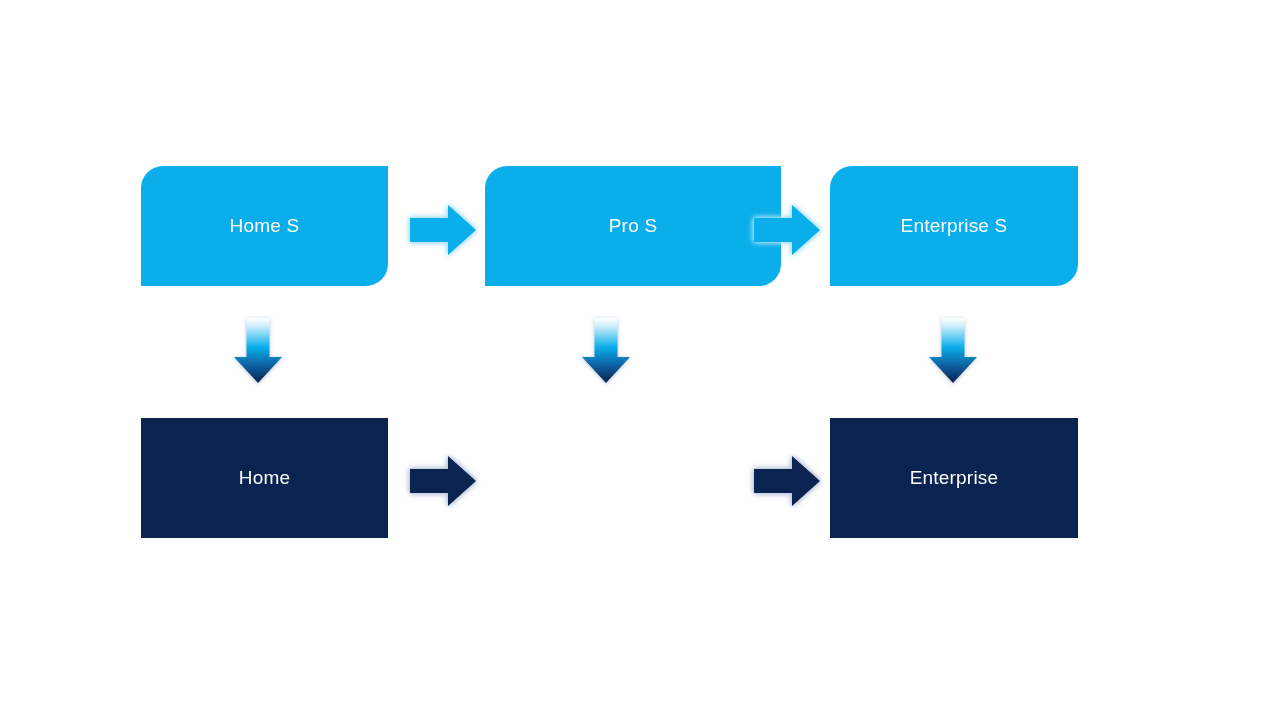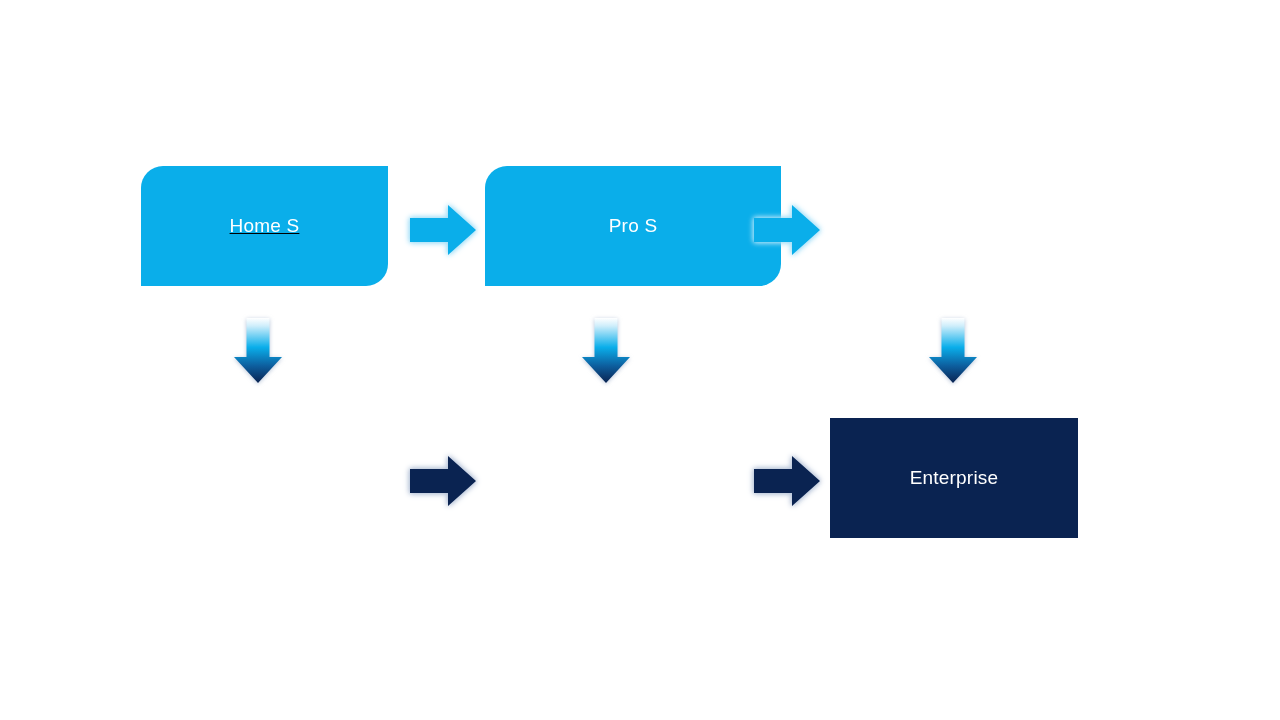--- a/index.html
+++ b/index.html
@@ -44,21 +44,21 @@
     background: var(--cyan);
     border-radius: 22px 0 22px 0;
   }
   
   .box.plan {
     top: 418px;
     background: var(--navy);
     border-radius: 0;
   }
 
-  .pos-col1 { left: 141px; width: 247px; text-decoration: underline; }
+  .pos-col1 { left: 141px; width: 247px; }
   .pos-col2 { left: 485px; width: 296px; }
   .pos-col3 { left: 830px; width: 248px; }
 
   .h-arrow {
     position: absolute;
     width: 66px;
     height: 50px;
     overflow: visible;
   }
   .h-arrow.cyan polygon { fill: var(--cyan); }
@@ -104,38 +104,44 @@
 </svg>
 
 <div class="slide">
 
   <div class="box plan-s pos-col1">
     <span class="box-label">Home S</span>
   </div>
   <div class="box plan-s pos-col2">
     <span class="box-label">Pro S</span>
   </div>
+  <div class="box plan-s pos-col3">
+    <span class="box-label">Enterprise S</span>
+  </div>
 
   <svg class="h-arrow cyan row-top h-left" viewBox="0 0 66 50">
     <polygon points="0,13 38,13 38,0 66,25 38,50 38,37 0,37"></polygon>
   </svg>
   <svg class="h-arrow cyan row-top h-right" viewBox="0 0 66 50">
     <polygon points="0,13 38,13 38,0 66,25 38,50 38,37 0,37"></polygon>
   </svg>
 
   <svg class="v-arrow v-col1" viewBox="0 0 48 65">
     <polygon points="12.5,0 35.5,0 35.5,39 48,39 24,65 0,39 12.5,39" fill="url(#vgrad)"></polygon>
   </svg>
   <svg class="v-arrow v-col2" viewBox="0 0 48 65">
     <polygon points="12.5,0 35.5,0 35.5,39 48,39 24,65 0,39 12.5,39" fill="url(#vgrad)"></polygon>
   </svg>
   <svg class="v-arrow v-col3" viewBox="0 0 48 65">
     <polygon points="12.5,0 35.5,0 35.5,39 48,39 24,65 0,39 12.5,39" fill="url(#vgrad)"></polygon>
   </svg>
 
+  <div class="box plan pos-col1">
+    <span class="box-label">Home</span>
+  </div>
   <div class="box plan pos-col3">
     <span class="box-label">Enterprise</span>
   </div>
 
   <svg class="h-arrow navy row-bottom h-left" viewBox="0 0 66 50">
     <polygon points="0,13 38,13 38,0 66,25 38,50 38,37 0,37"></polygon>
   </svg>
   <svg class="h-arrow navy row-bottom h-right" viewBox="0 0 66 50">
     <polygon points="0,13 38,13 38,0 66,25 38,50 38,37 0,37"></polygon>
   </svg>

